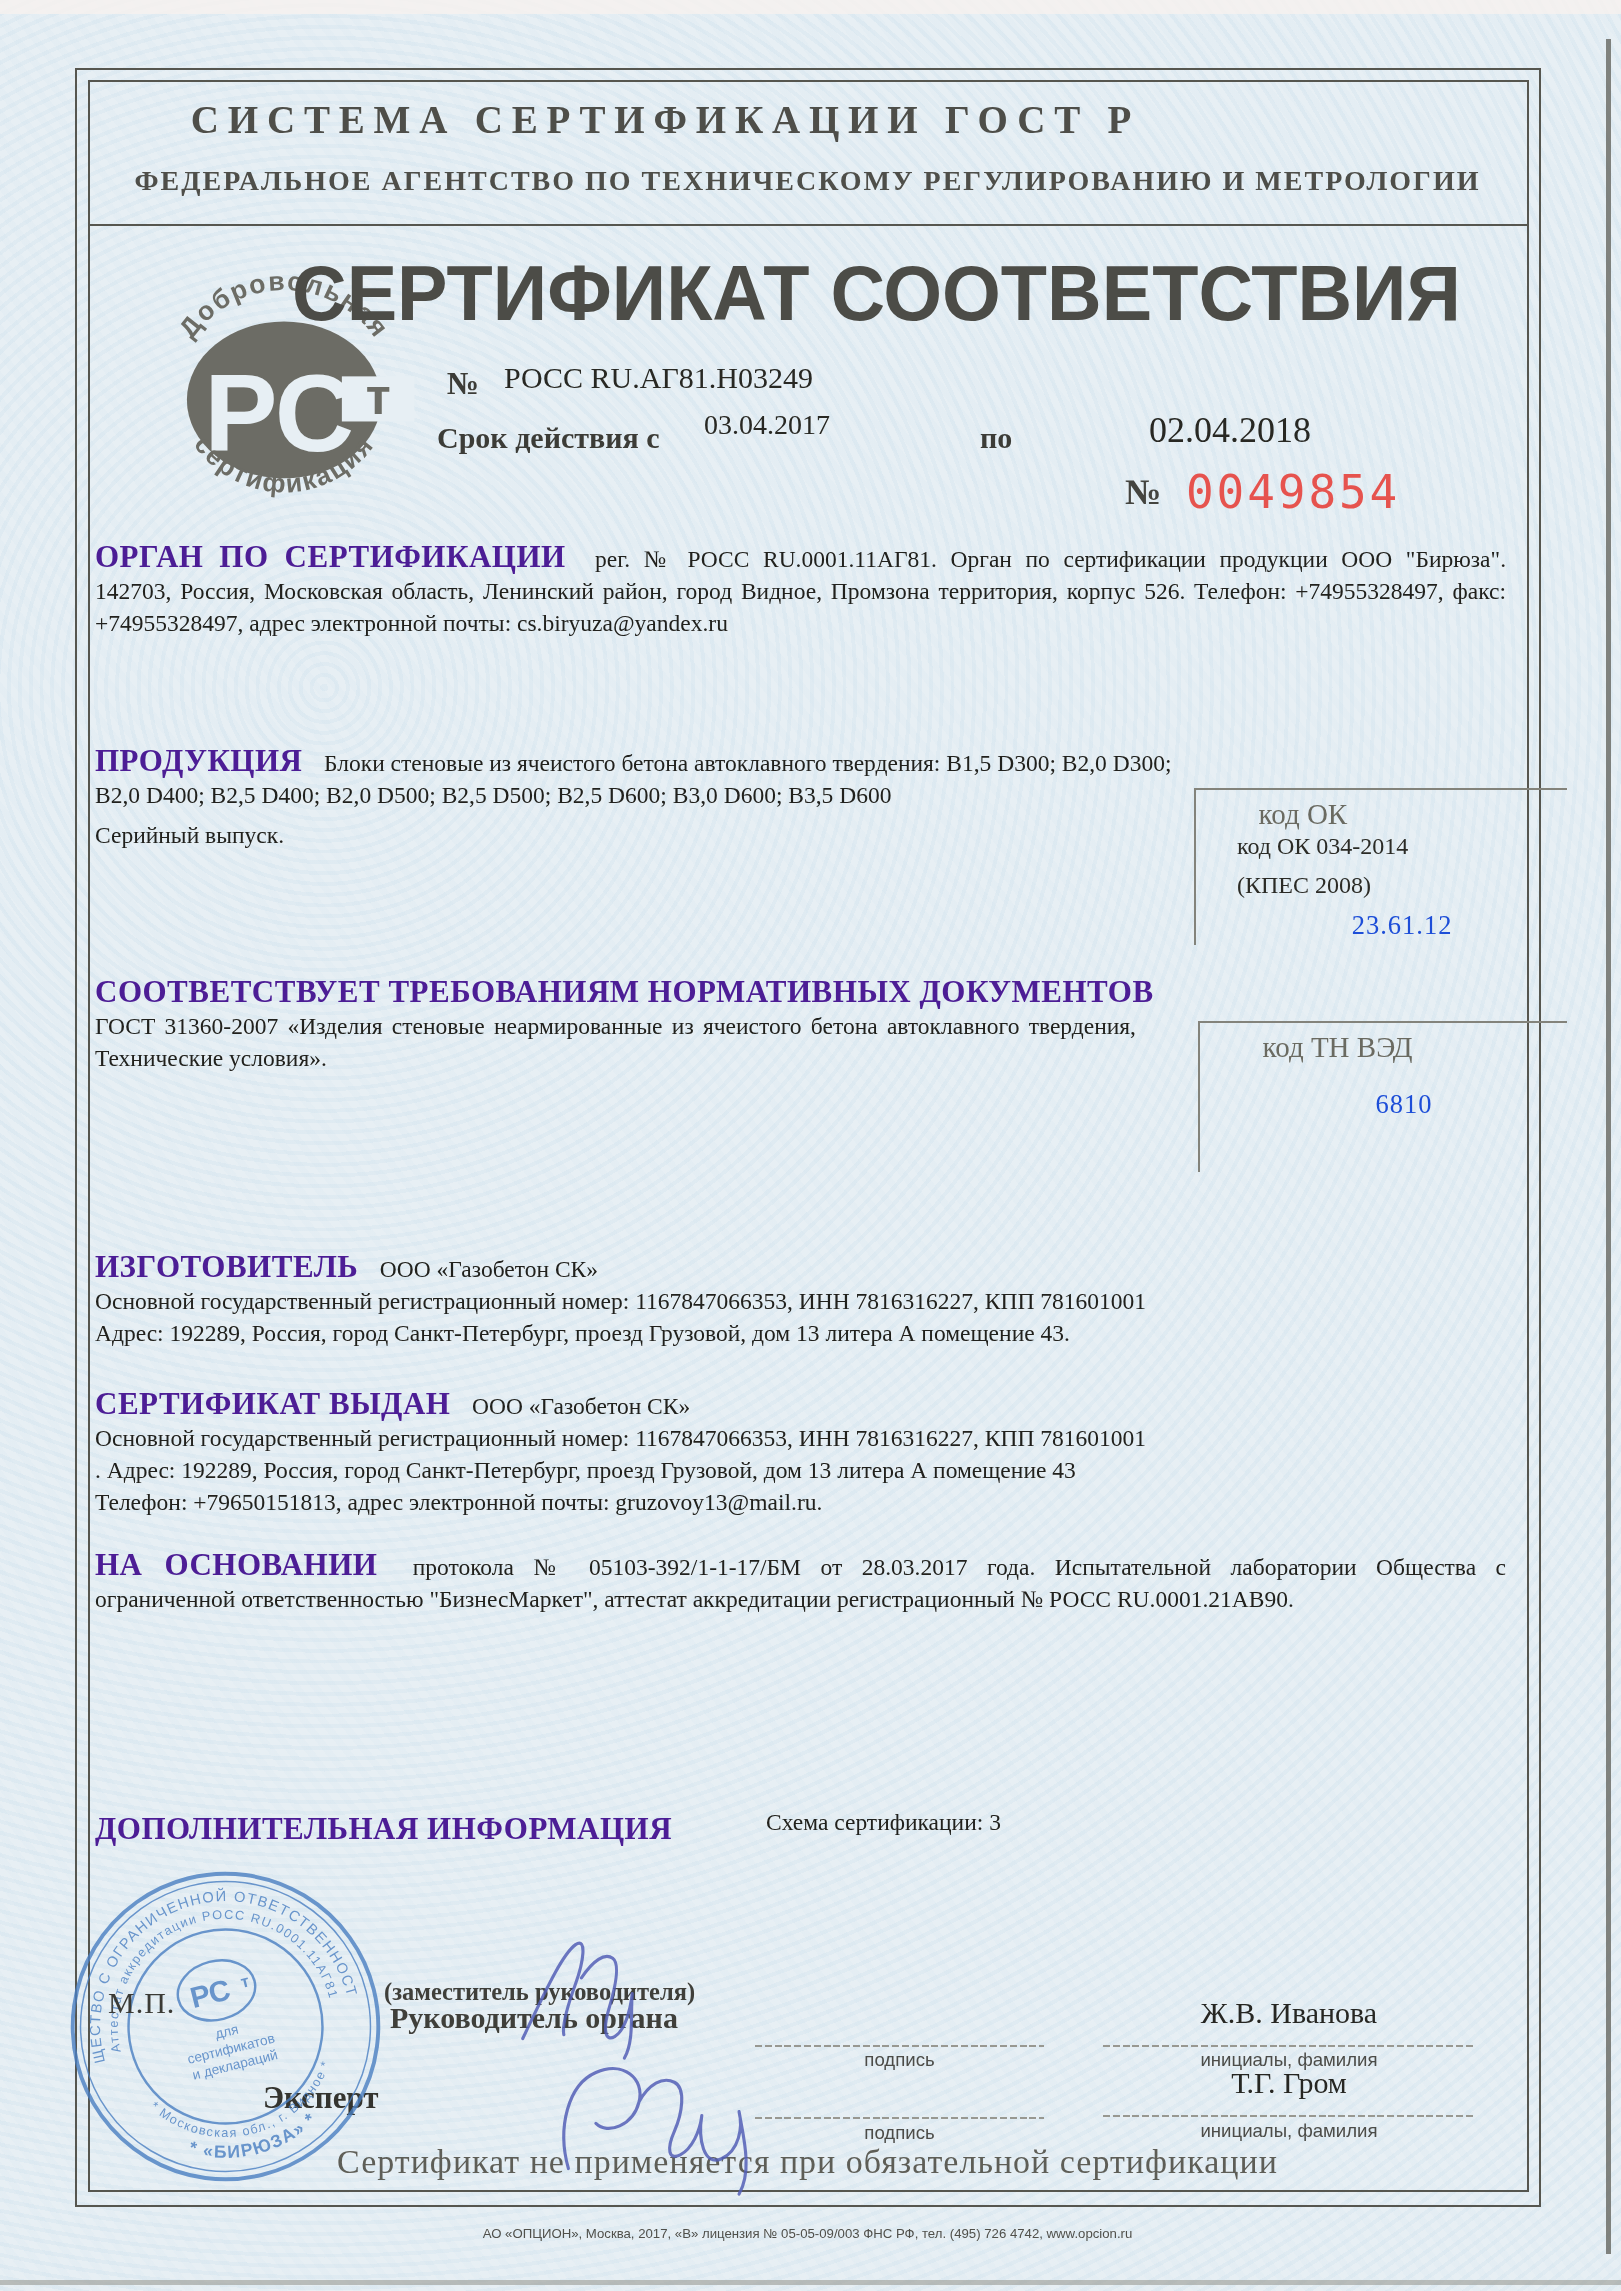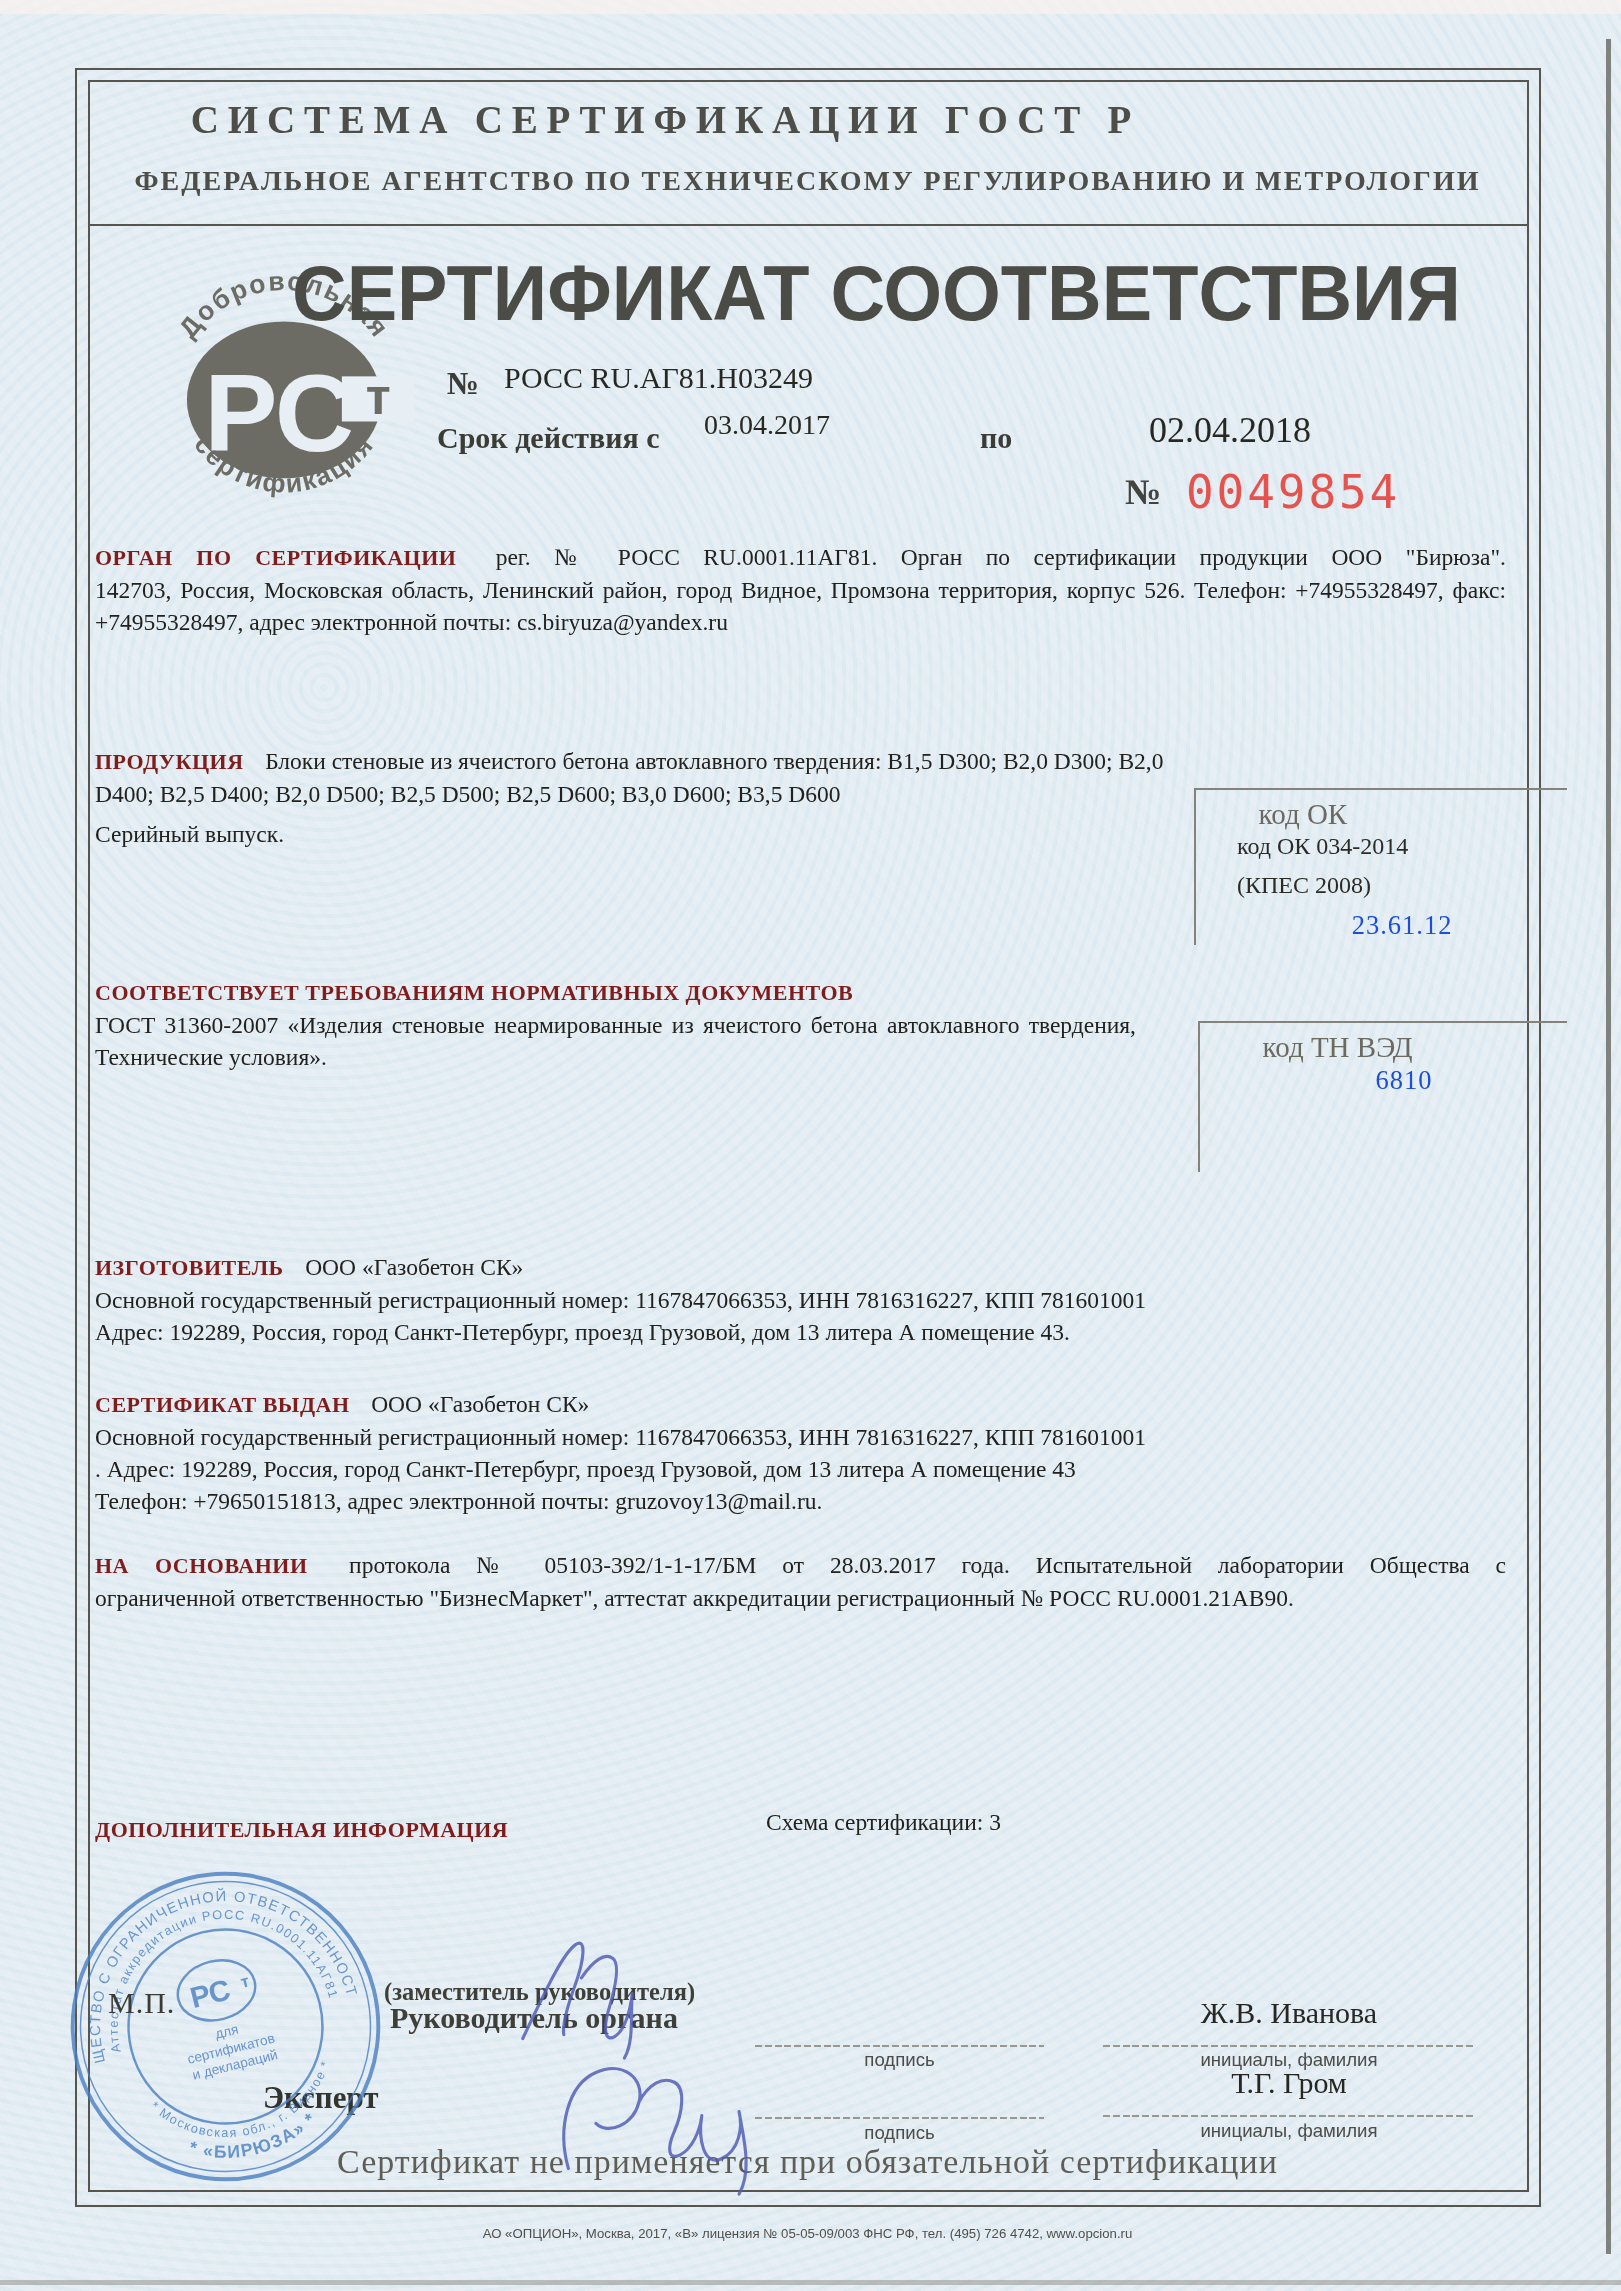--- a/index.html
+++ b/index.html
@@ -30,21 +30,21 @@
   .num-lab{left:447px;top:365px;font-size:32px;font-weight:700;color:#3c3c37;}
   .num-val{left:504px;top:361px;font-size:30px;color:#282823;}
   .val-lab{left:437px;top:421px;font-size:30px;font-weight:700;color:#3c3c37;}
   .val-from{left:704px;top:409px;font-size:28px;color:#282823;}
   .val-po{left:980px;top:421px;font-size:30px;font-weight:700;color:#3c3c37;}
   .val-to{left:1129px;top:409px;font-size:36px;color:#282823;margin-left:20px;}
   .ser-lab{left:1125px;top:471px;font-size:36px;font-weight:700;color:#44443f;}
   .ser-val{left:1186px;top:465px;font-family:"DejaVu Sans Mono",monospace;font-size:46px;letter-spacing:2.9px;color:#e6534e;}
   
   .sec{position:absolute;font-size:23.5px;line-height:32px;color:#21211d;}
-  .sec-h{font-size:22px;font-weight:700;color:#7f1d1d;margin-right:15.7px;letter-spacing:0.5px;white-space:nowrap;}
+  .sec-h{font-size:31px;font-weight:700;color:#4c1d95;margin-right:15.7px;letter-spacing:0.5px;white-space:nowrap;}
   .jline{text-align:justify;text-align-last:justify;}
   .jbody{text-align:justify;}
   .codebox{position:absolute;border-top:2px solid #83837b;border-left:2px solid #83837b;color:#3a3a34;padding-left:41px;}
   .cb-label{font-size:29px;color:#6a6a61;padding:7.8px 0 0 21.6px;}
   .cb-line{font-size:24px;color:#2b2b26;}
   .cb-value{text-align:center;font-size:26.5px;letter-spacing:1px;color:#1d4ed8;}
   
   .stamp{left:59px;top:1860px;width:333px;height:333px;z-index:5;}
   .st-txt{fill:#4a7fc2;font-family:"Liberation Sans",sans-serif;letter-spacing:1.5px;text-anchor:middle;}
   .st-c{fill:#4a7fc2;font-family:"Liberation Sans",sans-serif;font-size:14px;text-anchor:middle;}
@@ -131,21 +131,21 @@
   <div class="cb-value" style="margin-top:11.8px;">23.61.12</div>
 </div>
 
 <div class="sec" style="left:95px;top:976px;width:1411px;">
   <div><span class="sec-h">СООТВЕТСТВУЕТ ТРЕБОВАНИЯМ НОРМАТИВНЫХ ДОКУМЕНТОВ</span></div>
   <div class="jbody" style="width:1041px;">ГОСТ 31360-2007 «Изделия стеновые неармированные из ячеистого бетона автоклавного твердения, Технические условия».</div>
 </div>
 
 <div class="codebox" style="left:1198px;top:1021px;width:326px;height:149px;">
   <div class="cb-label">код ТН ВЭД</div>
-  <div class="cb-value" style="margin-top:1px;">6810</div>
+  <div class="cb-value" style="margin-top:25px;">6810</div>
 </div>
 
 <div class="sec" style="left:95px;top:1251px;width:1411px;">
   <div>
     <span class="sec-h">ИЗГОТОВИТЕЛЬ</span>
     <span>ООО «Газобетон СК»</span>
   </div>
   <div>Основной государственный регистрационный номер: 1167847066353, ИНН 7816316227, КПП 781601001</div>
   <div>Адрес: 192289, Россия, город Санкт-Петербург, проезд Грузовой, дом 13 литера А помещение 43.</div>
 </div>

